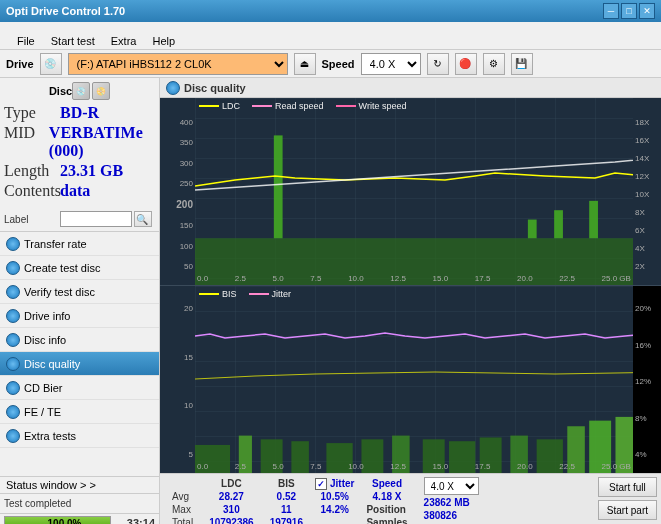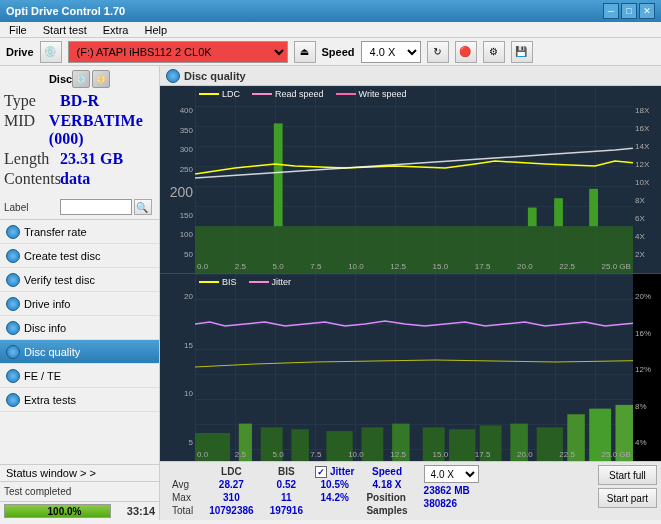--- a/index.html
+++ b/index.html
@@ -24,24 +24,24 @@
       color: white;
       font-size: 9px;
       display: flex; align-items: center; justify-content: center;
       cursor: pointer;
     }
     
     
     .menu-bar {
       background: #f0f0f0;
       border-bottom: 1px solid #ccc;
-      height: 16px;
-      display: flex;
-      align-items: flex-start;
-      padding: 0 1px;
+      height: 28px;
+      display: flex;
+      align-items: flex-end;
+      padding: 0 9px;
     }
     .menu-item {
       padding: 2px 8px;
       font-size: 11px;
       cursor: pointer;
     }
     
     
     .drive-bar {
       background: #f0f0f0;
@@ -50,21 +50,21 @@
       display: flex;
       align-items: center;
       padding: 0 6px;
       gap: 6px;
     }
     .drive-label { font-size: 11px; font-weight: bold; }
     .drive-select {
       height: 22px;
       font-size: 11px;
       border: 1px solid #999;
-      background: #ef4444;
+      background: #fdba74;
       padding: 0 4px;
       flex: 1;
       max-width: 220px;
     }
     .drive-btn {
       width: 22px; height: 22px;
       background: linear-gradient(to bottom, #f8f8f8, #e0e0e0);
       border: 1px solid #aaa;
       cursor: pointer;
       display: flex; align-items: center; justify-content: center;
@@ -368,20 +368,24 @@
       <div class="sidebar-item">
         <div class="sidebar-item-icon blue-circle"></div>
         <span>Disc info</span>
       </div>
       <div class="sidebar-item active">
         <div class="sidebar-item-icon blue-circle"></div>
         <span>Disc quality</span>
       </div>
       <div class="sidebar-item">
         <div class="sidebar-item-icon blue-circle"></div>
+        <span>CD Bier</span>
+      </div>
+      <div class="sidebar-item">
+        <div class="sidebar-item-icon blue-circle"></div>
         <span>FE / TE</span>
       </div>
       <div class="sidebar-item">
         <div class="sidebar-item-icon blue-circle"></div>
         <span>Extra tests</span>
       </div>
     </div>
 
     <div class="sidebar-status">
       <span>Status window &gt; &gt;</span>
@@ -406,21 +410,21 @@
       <span class="chart-title">Disc quality</span>
     </div>
 
     <div style="flex:1;position:relative;background:#1e2d3d;border-bottom:1px solid #3a4a5a;display:flex;">
 
       <div style="width:35px;background:#1e2d3d;display:flex;flex-direction:column;justify-content:space-between;padding:20px 2px 14px 2px;align-items:flex-end;">
         <span style="color:#aaa;font-size:8px;">400</span>
         <span style="color:#aaa;font-size:8px;">350</span>
         <span style="color:#aaa;font-size:8px;">300</span>
         <span style="color:#aaa;font-size:8px;">250</span>
-        <span style="color:#aaa;font-size:14px;">200</span>
+        <span style="color:#aaa;font-size:10px;font-weight:bold;">200</span>
         <span style="color:#aaa;font-size:8px;">150</span>
         <span style="color:#aaa;font-size:8px;">100</span>
         <span style="color:#aaa;font-size:8px;">50</span>
       </div>
 
       <div style="flex:1;position:relative;">
 
         <div style="position:absolute;top:3px;left:4px;display:flex;gap:12px;z-index:10;">
           <div style="display:flex;align-items:center;gap:3px;">
             <div style="width:20px;height:2px;background:#ffff00;"></div>

